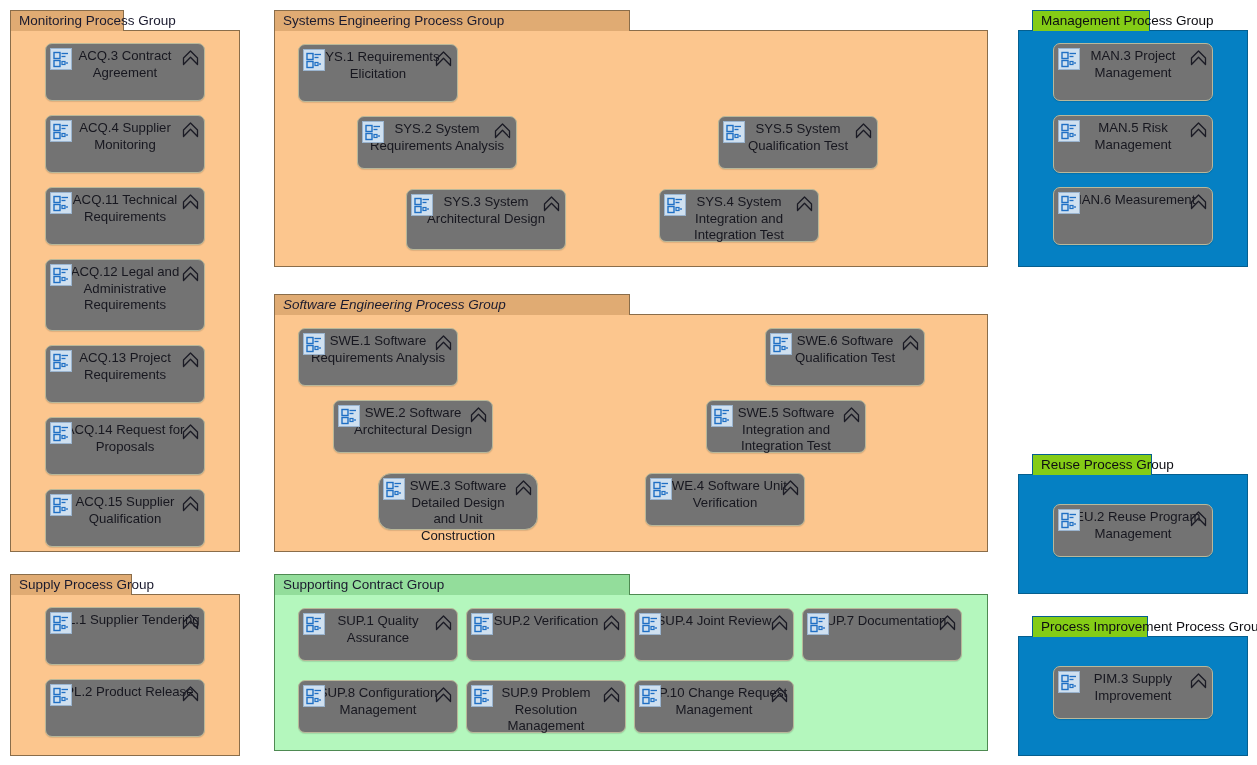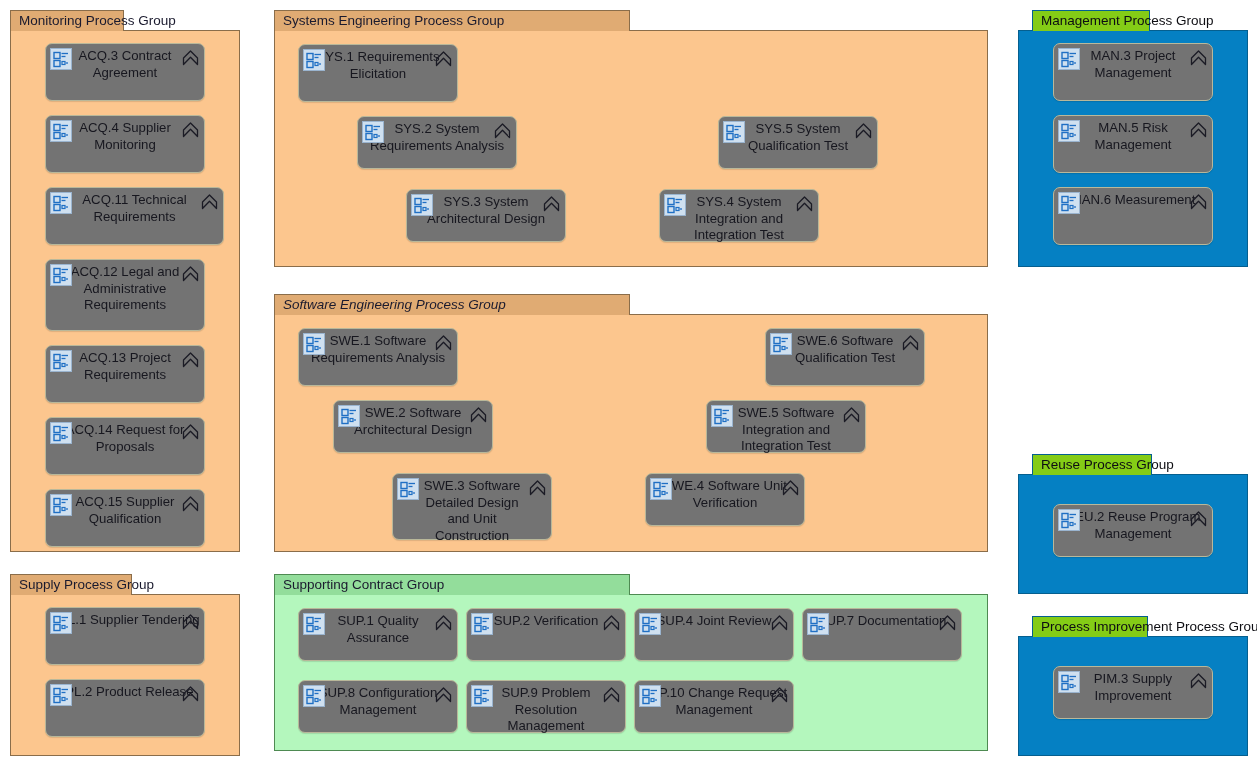--- a/index.html
+++ b/index.html
@@ -151,21 +151,21 @@
           </svg>
       </span>
       <span class="card-label">ACQ.4 Supplier Monitoring</span>
       <span class="card-corner">
         <svg width="19" height="19" viewBox="0 0 19 19">
             <path d="M2.5 16.5 L2.5 10 L9.5 3 L16.5 10 L16.5 16.5 L9.5 9.2 Z" fill="none" stroke="#1b1b25" stroke-width="1.3" stroke-linejoin="round"></path>
           </svg>
       </span>
     </div>
 
-    <div class="card" style="left:35px; top:177px; width:179px; height:58px;">
+    <div class="card" style="left:35px; top:177px; width:160px; height:58px;">
       <span class="card-icon">
         <svg width="20" height="20" viewBox="0 0 20 20">
             <rect x="3" y="3.5" width="6" height="6" fill="none" stroke="#1f6fc4" stroke-width="1.4"></rect>
             <rect x="3" y="11.5" width="6" height="6" fill="none" stroke="#1f6fc4" stroke-width="1.4"></rect>
             <line x1="10.5" y1="4.5" x2="17" y2="4.5" stroke="#1f6fc4" stroke-width="1.3"></line>
             <line x1="10.5" y1="7.5" x2="14.5" y2="7.5" stroke="#1f6fc4" stroke-width="1.3"></line>
             <rect x="11" y="12.5" width="3" height="3" fill="none" stroke="#1f6fc4" stroke-width="1.2"></rect>
             <line x1="14.8" y1="14" x2="17" y2="14" stroke="#1f6fc4" stroke-width="1.3"></line>
           </svg>
       </span>
@@ -336,21 +336,21 @@
           </svg>
       </span>
       <span class="card-label" style="left:-4px; right:-4px;">SYS.2 System Requirements Analysis</span>
       <span class="card-corner">
         <svg width="19" height="19" viewBox="0 0 19 19">
             <path d="M2.5 16.5 L2.5 10 L9.5 3 L16.5 10 L16.5 16.5 L9.5 9.2 Z" fill="none" stroke="#1b1b25" stroke-width="1.3" stroke-linejoin="round"></path>
           </svg>
       </span>
     </div>
 
-    <div class="card" style="left:132px; top:179px; width:160px; height:53px;">
+    <div class="card" style="left:132px; top:179px; width:160px; height:61px;">
       <span class="card-icon">
         <svg width="20" height="20" viewBox="0 0 20 20">
             <rect x="3" y="3.5" width="6" height="6" fill="none" stroke="#1f6fc4" stroke-width="1.4"></rect>
             <rect x="3" y="11.5" width="6" height="6" fill="none" stroke="#1f6fc4" stroke-width="1.4"></rect>
             <line x1="10.5" y1="4.5" x2="17" y2="4.5" stroke="#1f6fc4" stroke-width="1.3"></line>
             <line x1="10.5" y1="7.5" x2="14.5" y2="7.5" stroke="#1f6fc4" stroke-width="1.3"></line>
             <rect x="11" y="12.5" width="3" height="3" fill="none" stroke="#1f6fc4" stroke-width="1.2"></rect>
             <line x1="14.8" y1="14" x2="17" y2="14" stroke="#1f6fc4" stroke-width="1.3"></line>
           </svg>
       </span>
@@ -438,21 +438,21 @@
           </svg>
       </span>
       <span class="card-label" style="left:2px; right:2px;">SWE.2 Software Architectural Design</span>
       <span class="card-corner">
         <svg width="19" height="19" viewBox="0 0 19 19">
             <path d="M2.5 16.5 L2.5 10 L9.5 3 L16.5 10 L16.5 16.5 L9.5 9.2 Z" fill="none" stroke="#1b1b25" stroke-width="1.3" stroke-linejoin="round"></path>
           </svg>
       </span>
     </div>
 
-    <div class="card" style="left:118px; top:179px; width:160px; height:67px;">
+    <div class="card" style="left:104px; top:179px; width:160px; height:57px;border-radius:13px;">
       <span class="card-icon">
         <svg width="20" height="20" viewBox="0 0 20 20">
             <rect x="3" y="3.5" width="6" height="6" fill="none" stroke="#1f6fc4" stroke-width="1.4"></rect>
             <rect x="3" y="11.5" width="6" height="6" fill="none" stroke="#1f6fc4" stroke-width="1.4"></rect>
             <line x1="10.5" y1="4.5" x2="17" y2="4.5" stroke="#1f6fc4" stroke-width="1.3"></line>
             <line x1="10.5" y1="7.5" x2="14.5" y2="7.5" stroke="#1f6fc4" stroke-width="1.3"></line>
             <rect x="11" y="12.5" width="3" height="3" fill="none" stroke="#1f6fc4" stroke-width="1.2"></rect>
             <line x1="14.8" y1="14" x2="17" y2="14" stroke="#1f6fc4" stroke-width="1.3"></line>
           </svg>
       </span>

